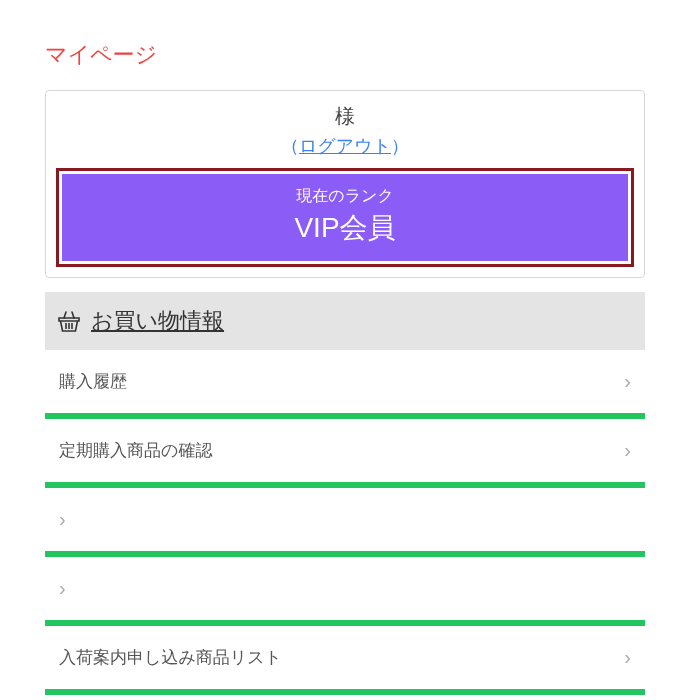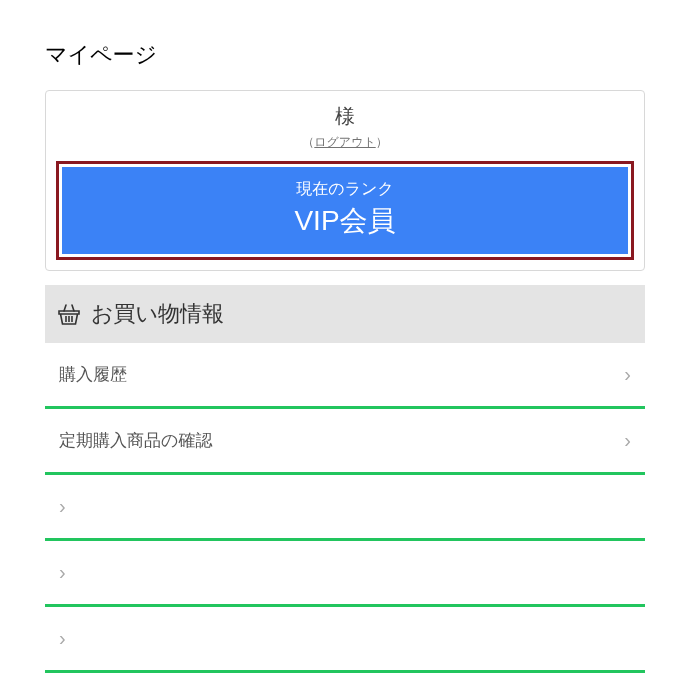--- a/index.html
+++ b/index.html
@@ -11,84 +11,85 @@
       font-family: -apple-system, BlinkMacSystemFont, "Hiragino Sans", "Hiragino Kaku Gothic ProN", "Yu Gothic", Meiryo, sans-serif;
       background: #ffffff;
       width: 690px;
       height: 700px;
       padding: 40px 45px 0 45px;
       color: #333;
     }
     .page-title {
       font-size: 22px;
       font-weight: normal;
-      color: #000000;
+      color: #ef4444;
       margin-bottom: 20px;
     }
     .user-card {
       border: 1px solid #d8d8d8;
       border-radius: 4px;
       padding: 12px 10px 10px 10px;
     }
     .user-name-line {
       text-align: center;
       font-size: 20px;
       color: #444;
       margin-bottom: 4px;
     }
     .logout-line {
       text-align: center;
-      font-size: 12px;
-      color: #737373;
+      font-size: 18px;
+      color: #3b82f6;
       margin-bottom: 10px;
     }
     .logout-link {
       text-decoration: underline;
       cursor: pointer;
     }
     .rank-box-outer {
       border: 3px solid #8a1820;
       padding: 3px;
     }
     .rank-box {
-      background: #3b82f6;
+      background: #8b5cf6;
       color: #ffffff;
       text-align: center;
       padding: 12px 0 14px 0;
     }
     .rank-label {
       font-size: 16px;
       margin-bottom: 2px;
     }
     .rank-value {
       font-size: 28px;
       font-weight: 300;
     }
     .section-header {
       background: #e4e4e4;
       margin-top: 14px;
       padding: 14px 12px;
       display: flex;
       align-items: center;
       gap: 10px;
+      text-decoration: underline;
     }
     .section-header-title {
       font-size: 22px;
       color: #333;
     }
     .basket-icon {
       width: 24px;
       height: 22px;
       flex-shrink: 0;
     }
     .menu-list {
       list-style: none;
     }
     .menu-item {
-      border-bottom: 3px solid #22c55e;
+      border-bottom: 6px solid #22c55e;
       padding: 20px 14px;
       display: flex;
       align-items: center;
       justify-content: space-between;
       cursor: pointer;
       font-size: 17px;
       color: #555;
     }
     .chevron {
       color: #aaaaaa;
@@ -135,15 +136,16 @@
     <span>定期購入商品の確認</span>
     <span class="chevron">›</span>
   </li>
   <li class="menu-item">
     <span class="chevron">›</span>
   </li>
   <li class="menu-item">
     <span class="chevron">›</span>
   </li>
   <li class="menu-item">
+    <span>入荷案内申し込み商品リスト</span>
     <span class="chevron">›</span>
   </li>
 </ul>
 
 </body></html>

